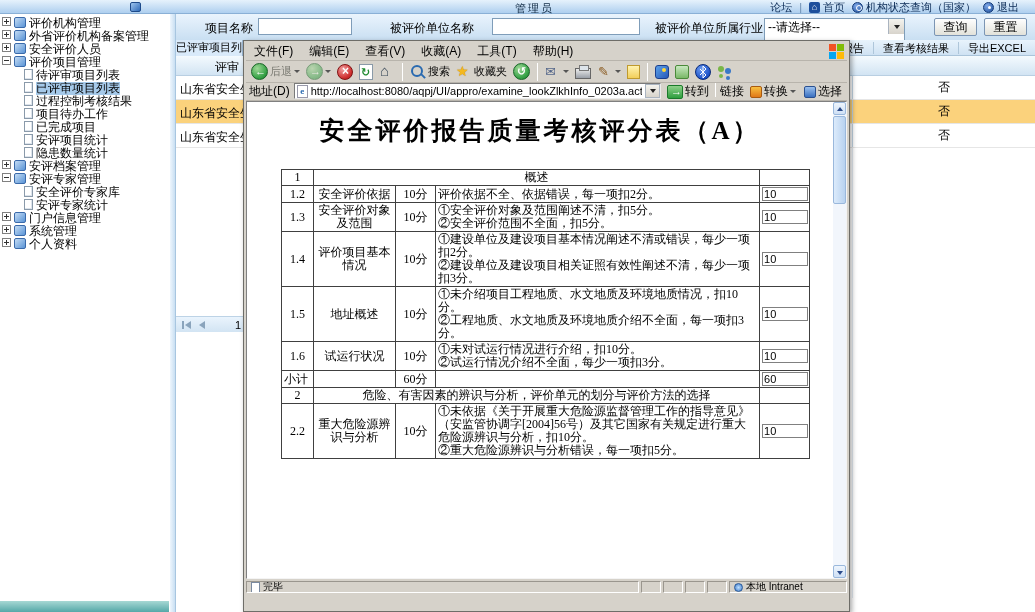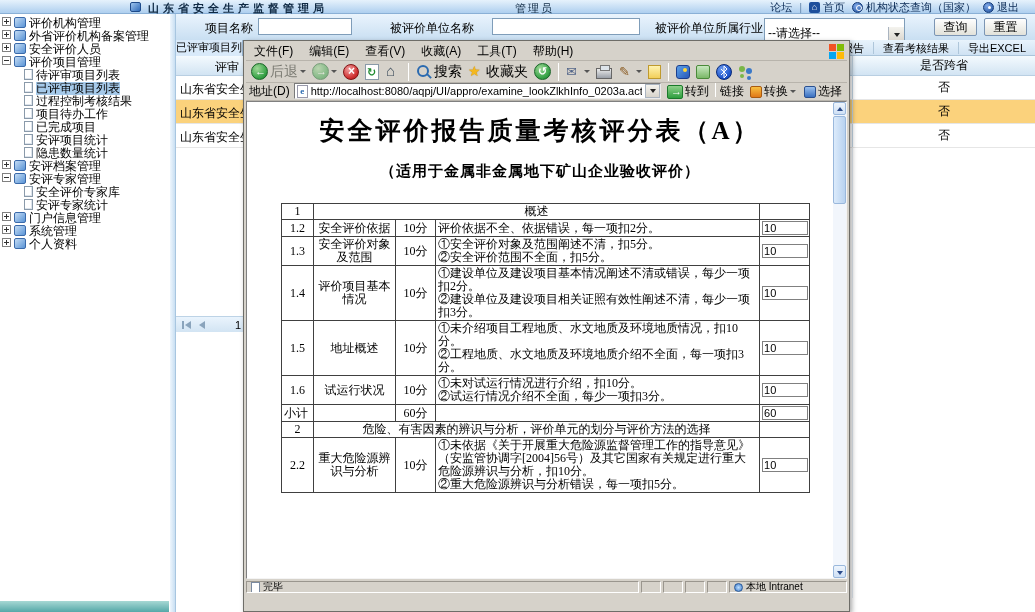--- a/index.html
+++ b/index.html
@@ -33,21 +33,21 @@
 .exp.plus::after{content:"";position:absolute;top:1px;bottom:1px;left:3px;width:1px;background:#333}
 .nico{width:12px;height:11px;flex:none;background:linear-gradient(135deg,#c4dcf4,#5a94d6);border:1px solid #3a6aaa;border-radius:2px}
 .pico{width:9px;height:11px;flex:none;background:#fff;border:1px solid #8a9aaa;box-shadow:inset -1px -1px 0 #dde4ec}
 .side-strip{position:absolute;left:0;top:601px;width:169px;height:11px;background:linear-gradient(#a7d8d4,#55a8a8)}
 .splitter{position:absolute;left:169px;top:14px;width:7px;height:598px;background:linear-gradient(90deg,#eef6fd,#c9dff2);border-left:1px solid #fff;border-right:1px solid #a8c6e0}
 
 
 .fbar{position:absolute;left:176px;top:14px;width:859px;height:26px;background:linear-gradient(#eaf4fd,#c9dff2)}
 .flabel{position:absolute;top:6px;font-size:12px}
 .fin{position:absolute;top:4px;height:17px;background:#fff;border:1px solid #7f9db9;font-size:12px;padding:0 2px}
-.fsel{position:absolute;top:4px;height:25px;background:#fff;border:1px solid #7f9db9;display:flex;align-items:flex-end;cursor:pointer}
+.fsel{position:absolute;top:4px;height:25px;background:#fff;border:1px solid #7f9db9;display:flex;align-items:flex-start;cursor:pointer}
 .fsel .seltext{flex:1;padding-left:3px;font-size:12px}
 .fsel .selbtn{width:16px;height:15px;background:linear-gradient(#f4f3ee,#d8d4cc);border-left:1px solid #aab4c0;display:flex;align-items:center;justify-content:center}
 .fsel .selbtn::after{content:"";width:0;height:0;border-left:3px solid transparent;border-right:3px solid transparent;border-top:4px solid #222}
 .fbtn{position:absolute;top:4px;width:43px;height:18px;background:linear-gradient(#fefefe,#e2e2da);border:1px solid #7b95b4;border-radius:2px;font-size:12px;text-align:center;line-height:16px;cursor:pointer}
 
 
 .tabrow{position:absolute;left:176px;top:40px;width:859px;height:16px;background:linear-gradient(#e8f3fc,#cfe2f3);border-bottom:1px solid #aac4da}
 .gtab{position:absolute;left:0;top:0;width:67px;height:16px;background:#d9eafa;border-right:1px solid #9cb8d4;font-size:11px;line-height:15px;text-align:center;white-space:nowrap;overflow:hidden;cursor:pointer}
 .gactions{position:absolute;right:0;top:0;height:16px;display:flex;align-items:center}
 .gact{font-size:11px;padding:0 9px;border-left:1px solid #aec6da;height:12px;line-height:12px;cursor:pointer;white-space:nowrap}
@@ -71,21 +71,21 @@
 .ie-ico{width:13px;height:13px;background:#fff;border:1px solid #88a;text-align:center;font:bold 11px "Liberation Serif",serif;color:#2a6ab0;line-height:12px}
 .ie-ico::before{content:"e"}
 .wbtn{width:15px;height:13px;background:#d6d2ca;border:1px solid;border-color:#fff #5a5a5a #5a5a5a #fff;font:bold 9px "DejaVu Sans Mono",monospace;line-height:11px;text-align:center;cursor:pointer;flex:none}
 .wbtn.close{margin-left:2px}
 .pmenu{height:18px;display:flex;align-items:center;background:#d6d2ca;border-bottom:1px solid #b8b4ac;font-size:12px}
 .pm-item{padding:0 8px;cursor:pointer;white-space:nowrap}
 .win-logo{width:15px;height:15px;display:grid;grid-template-columns:1fr 1fr;grid-template-rows:1fr 1fr;gap:1px;margin-left:auto;margin-right:3px}
 .win-logo span{display:block}
 .ptools{height:22px;display:flex;align-items:center;background:#d6d2ca;border-bottom:1px solid #b8b4ac;padding-left:3px;gap:2px;overflow:hidden;white-space:nowrap}
 .tbtn{display:flex;align-items:center;gap:2px;padding:0 2px;cursor:pointer;flex:none}
-.tlbl{font-size:14px}
+.tlbl{font-size:11px}
 .tlbl.dim{color:#7a7a72}
 .caret{width:0;height:0;border-left:3px solid transparent;border-right:3px solid transparent;border-top:3px solid #555}
 .tsep{width:1px;height:18px;background:#9a968e;border-right:1px solid #fff;margin:0 3px;flex:none}
 .ic{display:inline-block;position:relative;flex:none}
 .ic-back,.ic-fwd,.ic-hist{width:17px;height:17px;border-radius:50%;background:radial-gradient(circle at 35% 30%,#9fd897,#37a347 65%,#1e7a2e);border:1px solid #186426}
 .ic-back::before{content:"←";position:absolute;left:3px;top:1px;color:#fff;font-weight:bold;font-size:11px}
 .ic-fwd{opacity:.5}
 .ic-fwd::before{content:"→";position:absolute;left:3px;top:1px;color:#fff;font-weight:bold;font-size:11px}
 .ic-hist::before{content:"↺";position:absolute;left:3px;top:1px;color:#fff;font-weight:bold;font-size:11px}
 .ic-stop{width:16px;height:16px;border-radius:50%;background:radial-gradient(circle at 35% 30%,#f0a0a0,#d03030 65%,#9c1616);border:1px solid #801212}
@@ -151,21 +151,20 @@
 .globe{width:9px;height:9px;border-radius:50%;background:radial-gradient(#bfe0ff,#3a78c8);border:1px solid #2a5a9a;flex:none}
 .doc-ico{width:9px;height:11px;background:#fff;border:1px solid #7a8aa0;flex:none}
 </style>
 </head>
 <body>
 
 <div class="screen">
 
   <div class="topbar">
     <span class="tb-logo"></span>
-    <span class="tb-title">山东省安全生产监督管理局</span>
     <span class="tb-user">管理员</span>
     <div class="tb-right">
       <span class="tb-link">论坛</span>
       <span class="tb-sep">|</span>
       <span class="tb-link">
           <span class="ic-house">⌂</span>
           <span>首页</span>
         </span>
       <span class="tb-link">
           <span class="ic-round mag"></span>
@@ -284,21 +283,20 @@
     <div class="gtab">已评审项目列表</div>
     <div class="gactions">
       <span class="gact">查看评价报告</span>
       <span class="gact">查看考核结果</span>
       <span class="gact">导出EXCEL</span>
     </div>
   </div>
 
   <div class="ghead">
     <span class="gph">评审</span>
-    <div class="gcross">是否跨省</div>
   </div>
 
   <div class="grow" style="top:76px">
     <span class="gorg">山东省安全生产监</span>
     <div class="gcross">否</div>
   </div>
   <div class="grow sel" style="top:100px">
     <span class="gorg">山东省安全生产监</span>
     <div class="gcross">否</div>
   </div>
@@ -417,21 +415,20 @@
         </span>
       <span class="tbtn">
           <span class="sel-ic"></span>
           <span>选择</span>
         </span>
     </div>
 
     <div class="pcontent">
       <div class="doc">
         <div class="doc-title">安全评价报告质量考核评分表（A）</div>
-        <div class="doc-sub">（适用于金属非金属地下矿山企业验收评价）</div>
         <table class="score">
           <colgroup>
               <col style="width:32px">
               <col style="width:82px">
               <col style="width:40px">
               <col style="width:324px">
               <col style="width:50px">
             </colgroup>
           <tbody>
           <tr>

